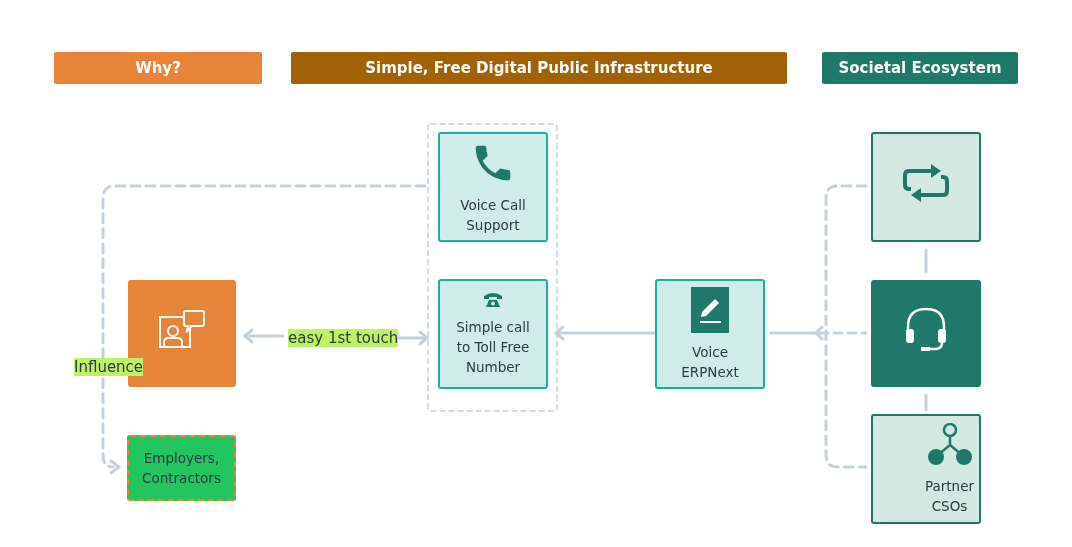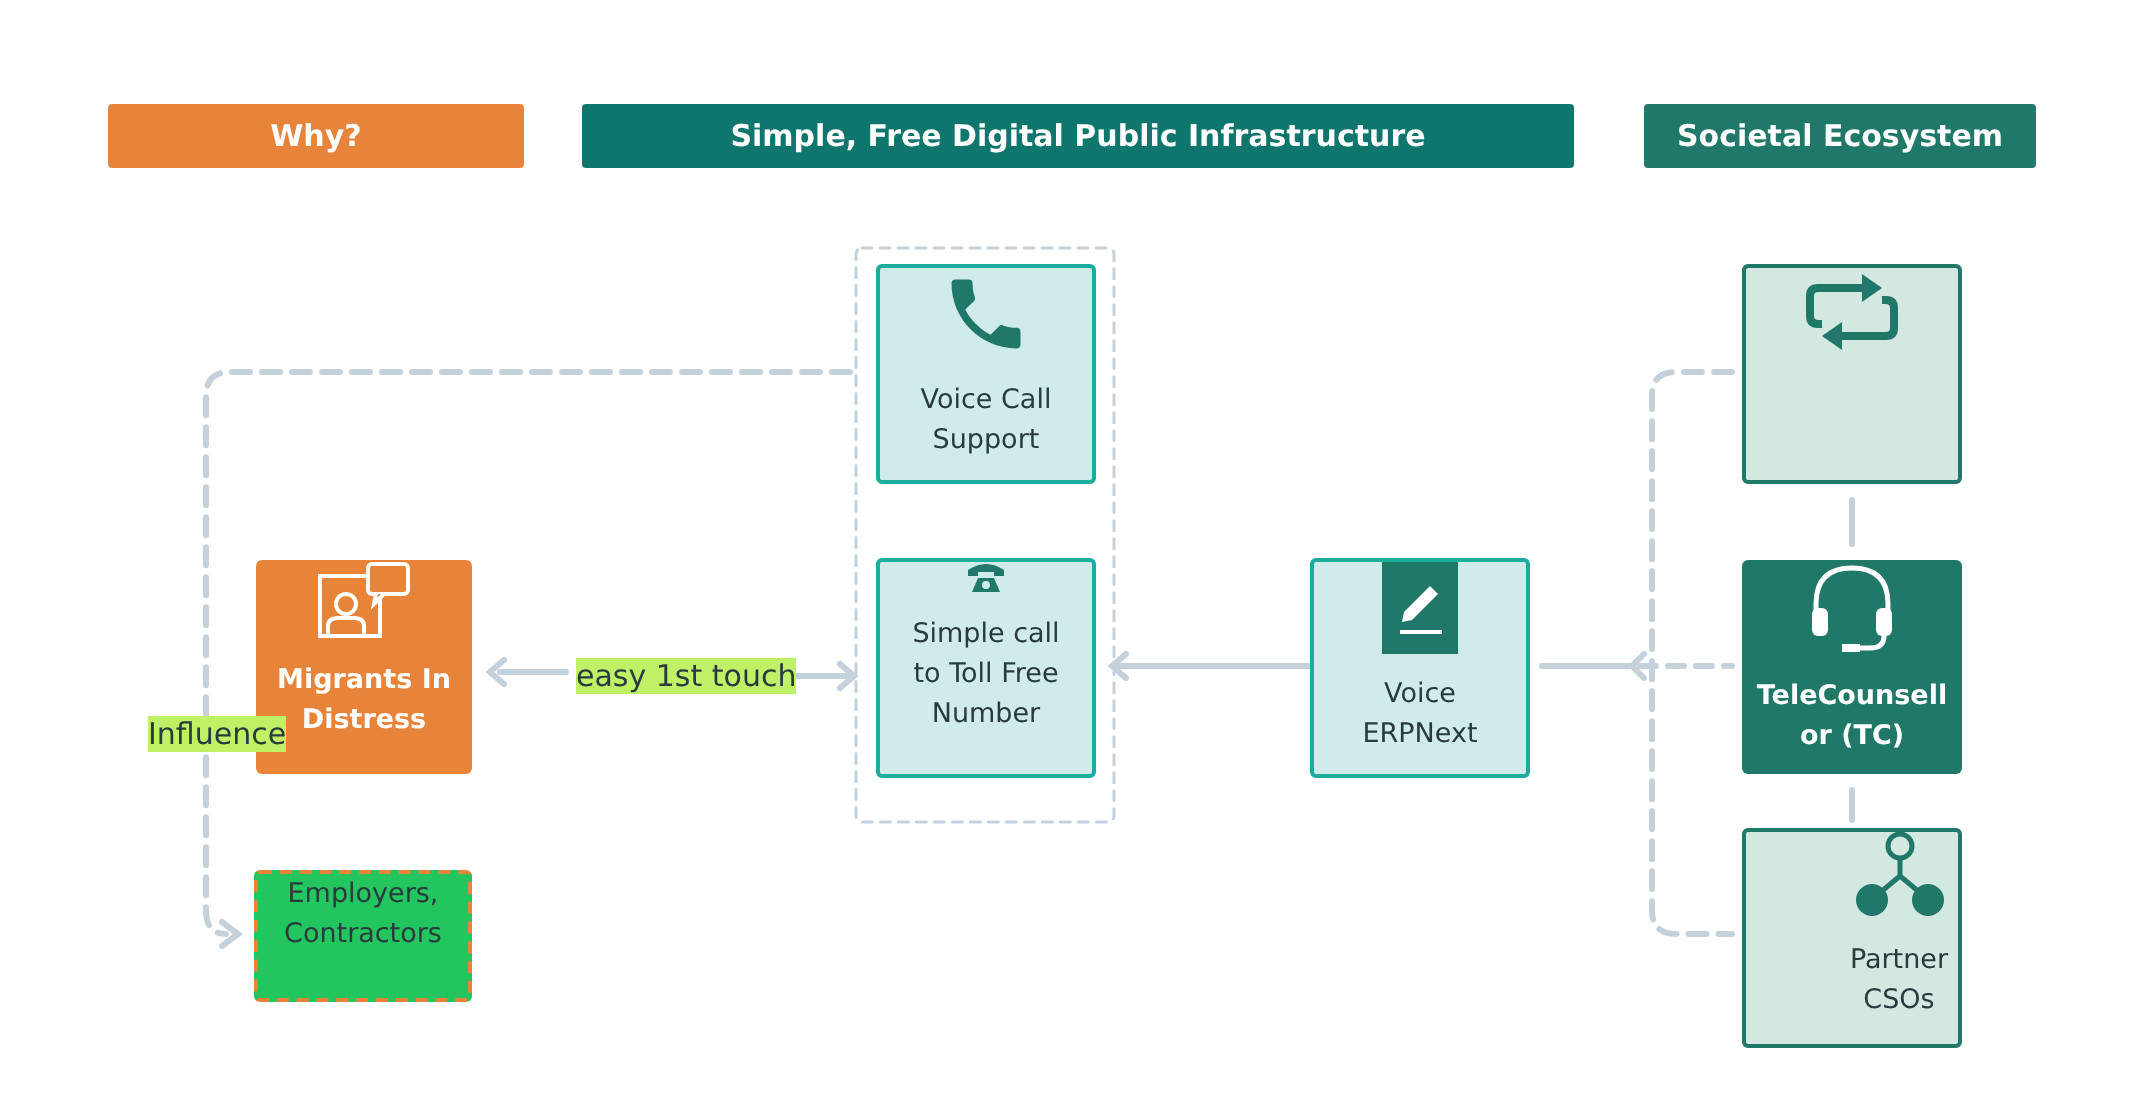--- a/index.html
+++ b/index.html
@@ -1,21 +1,21 @@
 <!DOCTYPE html>
 <html><head>
 <meta charset="utf-8">
 <style>
   html, body { margin:0; padding:0; background:#ffffff; }
   body { width:1072px; height:547px; position:relative; overflow:hidden;
          font-family:"DejaVu Sans", "Liberation Sans", sans-serif; }
   .header { position:absolute; top:52px; height:32px; border-radius:2px; color:#ffffff;
             font-weight:bold; font-size:15px; display:flex; align-items:center; justify-content:center; }
   .node { position:absolute; box-sizing:border-box; border-radius:3px; display:flex; flex-direction:column;
-          align-items:center; text-align:center; font-size:13.5px; line-height:20px; }
+          align-items:center; justify-content:center; text-align:center; font-size:13.5px; line-height:20px; }
   .node .label { white-space:pre-line; }
   .teal { background:#cfecea; border:2px solid #1aae9f; color:#2b3a3f; }
   .sage { background:#d4e8e2; border:2px solid #207868; color:#2b3a3f; }
   .dark { background:#207868; color:#ffffff; font-weight:bold; }
   .orange { background:#e8833a; color:#ffffff; font-weight:bold; }
   .orange-dashed { background:#22c55e; border:2px dashed #e8833a; color:#2b3a3f; }
   .ico { margin-bottom:4px; }
   svg.connectors { position:absolute; left:0; top:0; }
   .txt { position:absolute; font-size:15px; color:#2b3a3f; background:#bef264; }
 </style>
@@ -44,35 +44,33 @@
     <polyline points="822,327 816,333 822,339"></polyline>
 
     <path d="M866 186 H838 Q826 186 826 198 V455 Q826 467 838 467 H866" stroke-dasharray="9 6"></path>
 
     <line x1="926" y1="250" x2="926" y2="272"></line>
     <line x1="926" y1="395" x2="926" y2="410"></line>
   </g>
 </svg>
 
 <div class="header" style="left:54px;width:208px;background:#e8833a;">Why?</div>
-<div class="header" style="left:291px;width:496px;background:#0f766e;">Simple, Free Digital Public Infrastructure</div>
+<div class="header" style="left:291px;width:496px;background:#a16207;">Simple, Free Digital Public Infrastructure</div>
 <div class="header" style="left:822px;width:196px;background:#207868;">Societal Ecosystem</div>
 
 <div class="node orange" style="left:128px;top:280px;width:108px;height:107px;">
   <span class="ico">
     <svg width="48" height="40" viewBox="0 0 48 40" fill="none" stroke="#ffffff" stroke-width="2">
       <rect x="2" y="8" width="30" height="30"></rect>
       <rect x="26" y="2" width="20" height="15" rx="2" fill="#e8833a"></rect>
       <path d="M30 17 L29 22 L34 17" fill="#e8833a"></path>
       <circle cx="15" cy="22" r="5"></circle>
       <path d="M6 38 V33 Q6 29 11 29 H19 Q24 29 24 33 V38"></path>
     </svg>
   </span>
-  <span class="label">Migrants In
-Distress</span>
 </div>
 
 <div class="node orange-dashed" style="left:127px;top:435px;width:109px;height:66px;">
   <span class="label">Employers,
 Contractors</span>
 </div>
 
 <div class="node teal" style="left:438px;top:132px;width:110px;height:110px;">
   <span class="ico">
     <svg width="46" height="46" viewBox="0 0 24 24">
@@ -124,22 +122,20 @@
 <div class="node dark" style="left:871px;top:280px;width:110px;height:107px;">
   <span class="ico">
     <svg width="46" height="48" viewBox="0 0 46 48" fill="none" stroke="#ffffff" stroke-width="2.5">
       <path d="M5 28 V22 Q5 4 23 4 Q41 4 41 22 V28"></path>
       <rect x="3" y="24" width="8" height="14" rx="3" fill="#ffffff" stroke="none"></rect>
       <rect x="35" y="24" width="8" height="14" rx="3" fill="#ffffff" stroke="none"></rect>
       <path d="M39 38 Q39 44 32 44 H26"></path>
       <rect x="18" y="42" width="9" height="4" fill="#ffffff" stroke="none"></rect>
     </svg>
   </span>
-  <span class="label">TeleCounsell
-or (TC)</span>
 </div>
 
 <div class="node sage" style="left:871px;top:414px;width:110px;height:110px;padding-left:47px;">
   <span class="ico">
     <svg width="48" height="44" viewBox="0 0 48 44" fill="none" stroke="#207868" stroke-width="2.5">
       <circle cx="24" cy="7" r="6"></circle>
       <path d="M24 13 V22 L12 32 M24 22 L36 32"></path>
       <circle cx="10" cy="34" r="8" fill="#207868" stroke="none"></circle>
       <circle cx="38" cy="34" r="8" fill="#207868" stroke="none"></circle>
     </svg>

